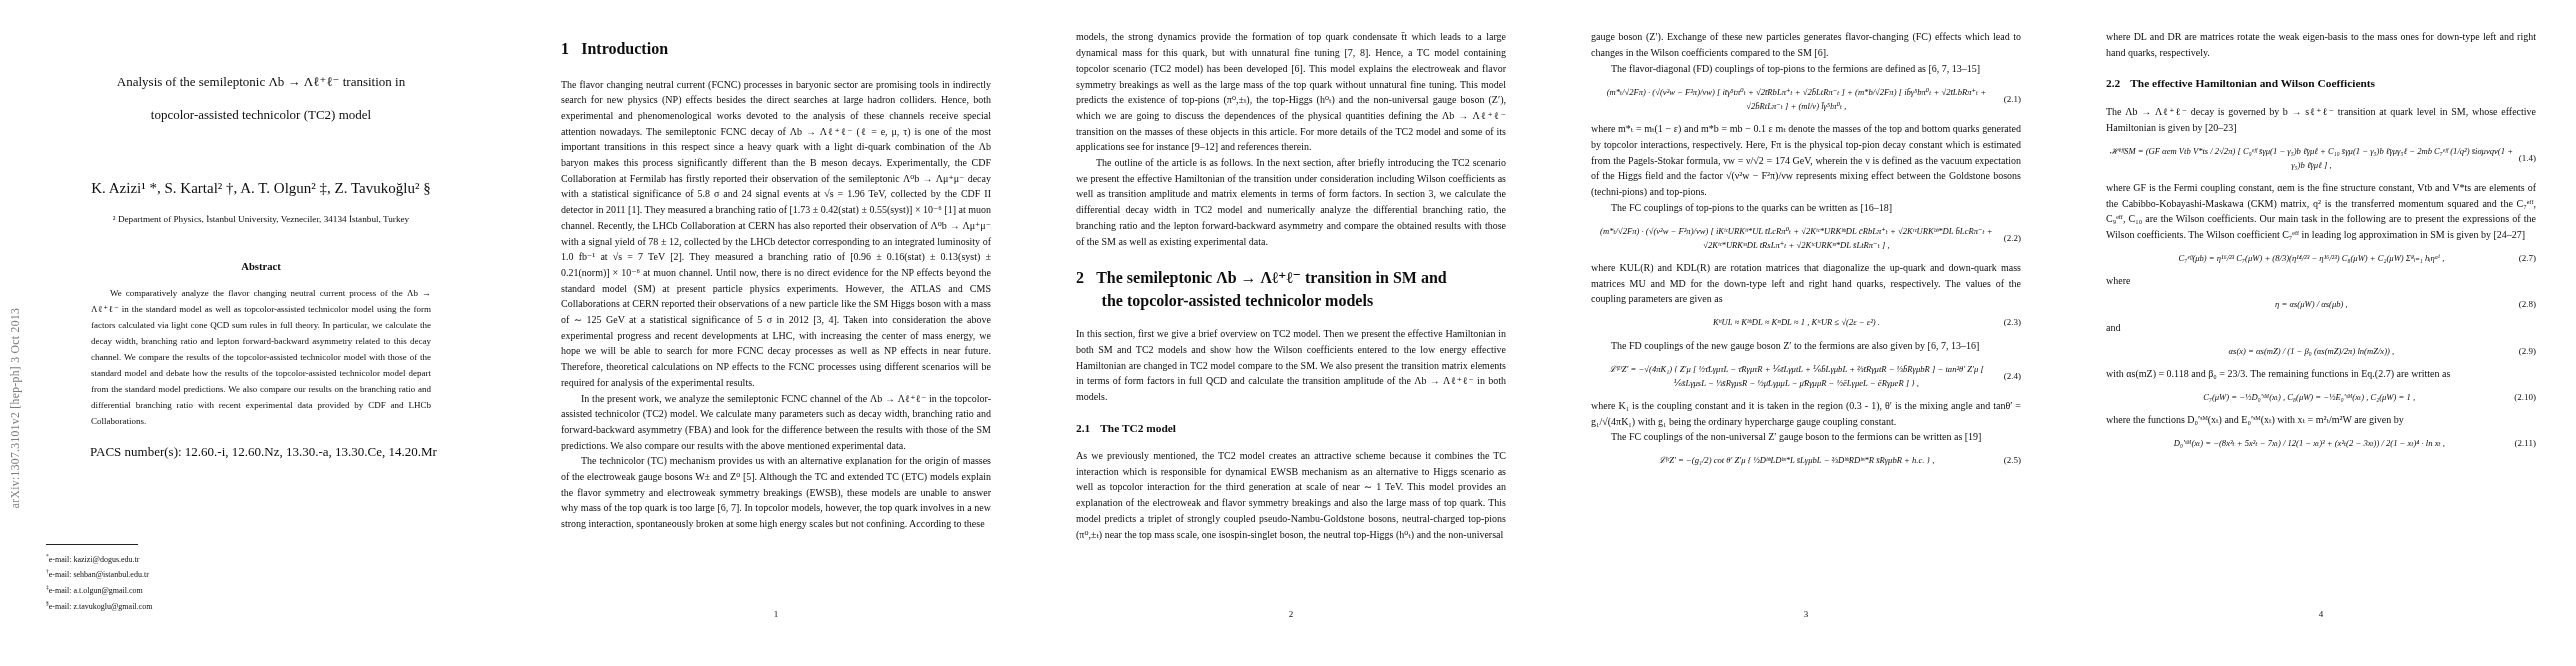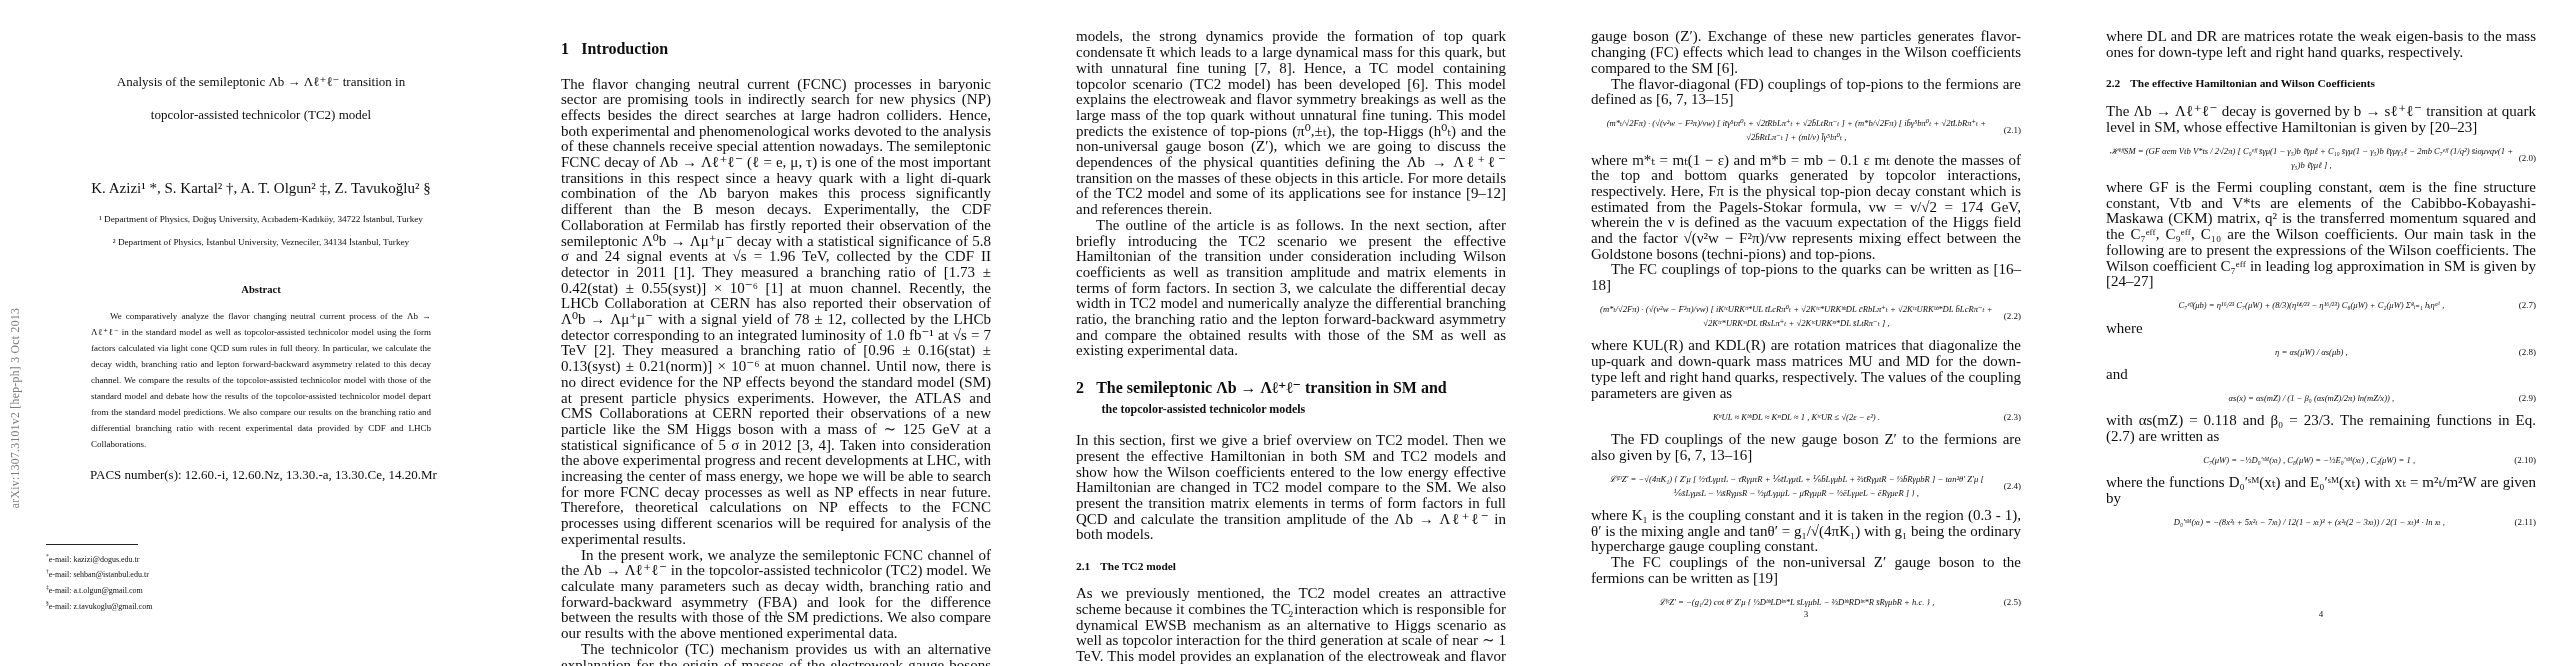--- a/index.html
+++ b/index.html
@@ -21,26 +21,26 @@
   .t-title { text-align:center; margin-top:40px; font-size:13px; line-height:33px; font-weight:normal; }
   .authors { text-align:center; margin-top:49px; font-size:15px; }
   .affils  { text-align:center; margin-top:11px; font-size:9.2px; line-height:23px; }
   .abs-head { text-align:center; font-weight:bold; font-size:10.6px; margin-top:30px; }
   .abs-text { width:340px; margin:13.3px auto 0; font-size:9px; line-height:16px; text-align:justify; text-indent:19px; }
   .pacs { margin:14.5px 0 0 44px; font-size:13px; }
   .fnblock { position:absolute; left:46px; bottom:54px; font-size:8px; line-height:12.2px; }
   .fnrule { width:92px; border-top:0.8px solid #222; margin-bottom:5px; }
   .fn sup { font-size:5.6px; }
   
-  .body-text p { font-size:15px; line-height:15.7px; text-align:justify; margin:0; }
+  .body-text p { font-size:10px; line-height:15.7px; text-align:justify; margin:0; }
   p.ind { text-indent:20px; }
   h1.sec { font-size:16px; font-weight:bold; margin:14.5px 0 19px; }
   h1.sec .num { margin-right:12.2px; }
   h1.sec.tight { margin:19px 0 4.4px; }
-  .sec-line2 { font-size:12px; font-weight:bold; margin:0 0 16.7px 25.6px; }
+  .sec-line2 { font-size:16px; font-weight:bold; margin:0 0 16.7px 25.6px; }
   h2.sub { font-size:11.4px; font-weight:bold; margin:16.7px 0 14.5px; }
   h2.sub .num { margin-right:10px; }
   .eq { display:flex; align-items:center; gap:2px; margin:8.3px 0; }
   .eq .f { flex:1; text-align:center; font-style:italic; font-size:8.6px; line-height:14px; padding:0 3.3px; }
   .eq .n { font-style:normal; font-size:9px; flex:0 0 auto; }
   .pagenum {
     position:absolute; bottom:48px; left:46px; right:39px;
     text-align:center; font-size:9px;
   }
   .gap8 { height:4.4px; }
@@ -51,21 +51,20 @@
 <div class="sheet">
 
   <div class="page">
     <div class="banner">arXiv:1307.3101v2  [hep-ph]  3 Oct 2013</div>
     <div class="t-title">
       <div>Analysis of the semileptonic Λb → Λℓ⁺ℓ⁻ transition in</div>
       <div>topcolor-assisted technicolor (TC2) model</div>
     </div>
     <div class="authors">K. Azizi¹ *, S. Kartal² †, A. T. Olgun² ‡, Z. Tavukoğlu² §</div>
     <div class="affils">
-      <div>¹ Department of Physics, Doğuş University, Acıbadem-Kadıköy, 34722 İstanbul, Turkey</div>
       <div>² Department of Physics, İstanbul University, Vezneciler, 34134 İstanbul, Turkey</div>
     </div>
     <div class="abs-head">Abstract</div>
     <div class="abs-text">We comparatively analyze the flavor changing neutral current process of the Λb → Λℓ⁺ℓ⁻ in the standard model as well as topcolor-assisted technicolor model using the form factors calculated via light cone QCD sum rules in full theory. In particular, we calculate the decay width, branching ratio and lepton forward-backward asymmetry related to this decay channel. We compare the results of the topcolor-assisted technicolor model with those of the standard model and debate how the results of the topcolor-assisted technicolor model depart from the standard model predictions. We also compare our results on the branching ratio and differential branching ratio with recent experimental data provided by CDF and LHCb Collaborations.</div>
     <div class="pacs">PACS number(s): 12.60.-i, 12.60.Nz, 13.30.-a, 13.30.Ce, 14.20.Mr</div>
     <div class="fnblock">
       <div class="fnrule"></div>
       <div class="fn"><sup>*</sup><span>e-mail: kazizi@dogus.edu.tr</span></div>
       <div class="fn"><sup>†</sup><span>e-mail: sehban@istanbul.edu.tr</span></div>
       <div class="fn"><sup>‡</sup><span>e-mail: a.t.olgun@gmail.com</span></div>
@@ -134,21 +133,21 @@
 
   <div class="page body-text">
     <div class="gap8"></div>
     <p>where DL and DR are matrices rotate the weak eigen-basis to the mass ones for down-type left and right hand quarks, respectively.</p>
     <h2 class="sub">
       <span class="num">2.2</span><span>The effective Hamiltonian and Wilson Coefficients</span>
     </h2>
     <p>The Λb → Λℓ⁺ℓ⁻ decay is governed by b → sℓ⁺ℓ⁻ transition at quark level in SM, whose effective Hamiltonian is given by [20–23]</p>
     <div class="eq">
       <div class="f">ℋᵉᶠᶠSM  =  (GF αem Vtb V*ts / 2√2π) [ C₉ᵉᶠᶠ s̄γμ(1 − γ₅)b ℓ̄γμℓ + C₁₀ s̄γμ(1 − γ₅)b ℓ̄γμγ₅ℓ  −  2mb C₇ᵉᶠᶠ (1/q²) s̄iσμνqν(1 + γ₅)b ℓ̄γμℓ ] ,</div>
-      <div class="n">(2.0)</div>
+      <div class="n">(1.4)</div>
     </div>
     <p>where GF is the Fermi coupling constant, αem is the fine structure constant, Vtb and V*ts are elements of the Cabibbo-Kobayashi-Maskawa (CKM) matrix, q² is the transferred momentum squared and the C₇ᵉᶠᶠ, C₉ᵉᶠᶠ, C₁₀ are the Wilson coefficients. Our main task in the following are to present the expressions of the Wilson coefficients. The Wilson coefficient C₇ᵉᶠᶠ in leading log approximation in SM is given by [24–27]</p>
     <div class="eq">
       <div class="f">C₇ᵉᶠᶠ(μb) = η¹⁶/²³ C₇(μW) + (8/3)(η¹⁴/²³ − η¹⁶/²³) C₈(μW) + C₂(μW) Σ⁸ᵢ₌₁ hᵢηᵃⁱ ,</div>
       <div class="n">(2.7)</div>
     </div>
     <p>where</p>
     <div class="eq">
       <div class="f">η = αs(μW) / αs(μb) ,</div>
       <div class="n">(2.8)</div>

